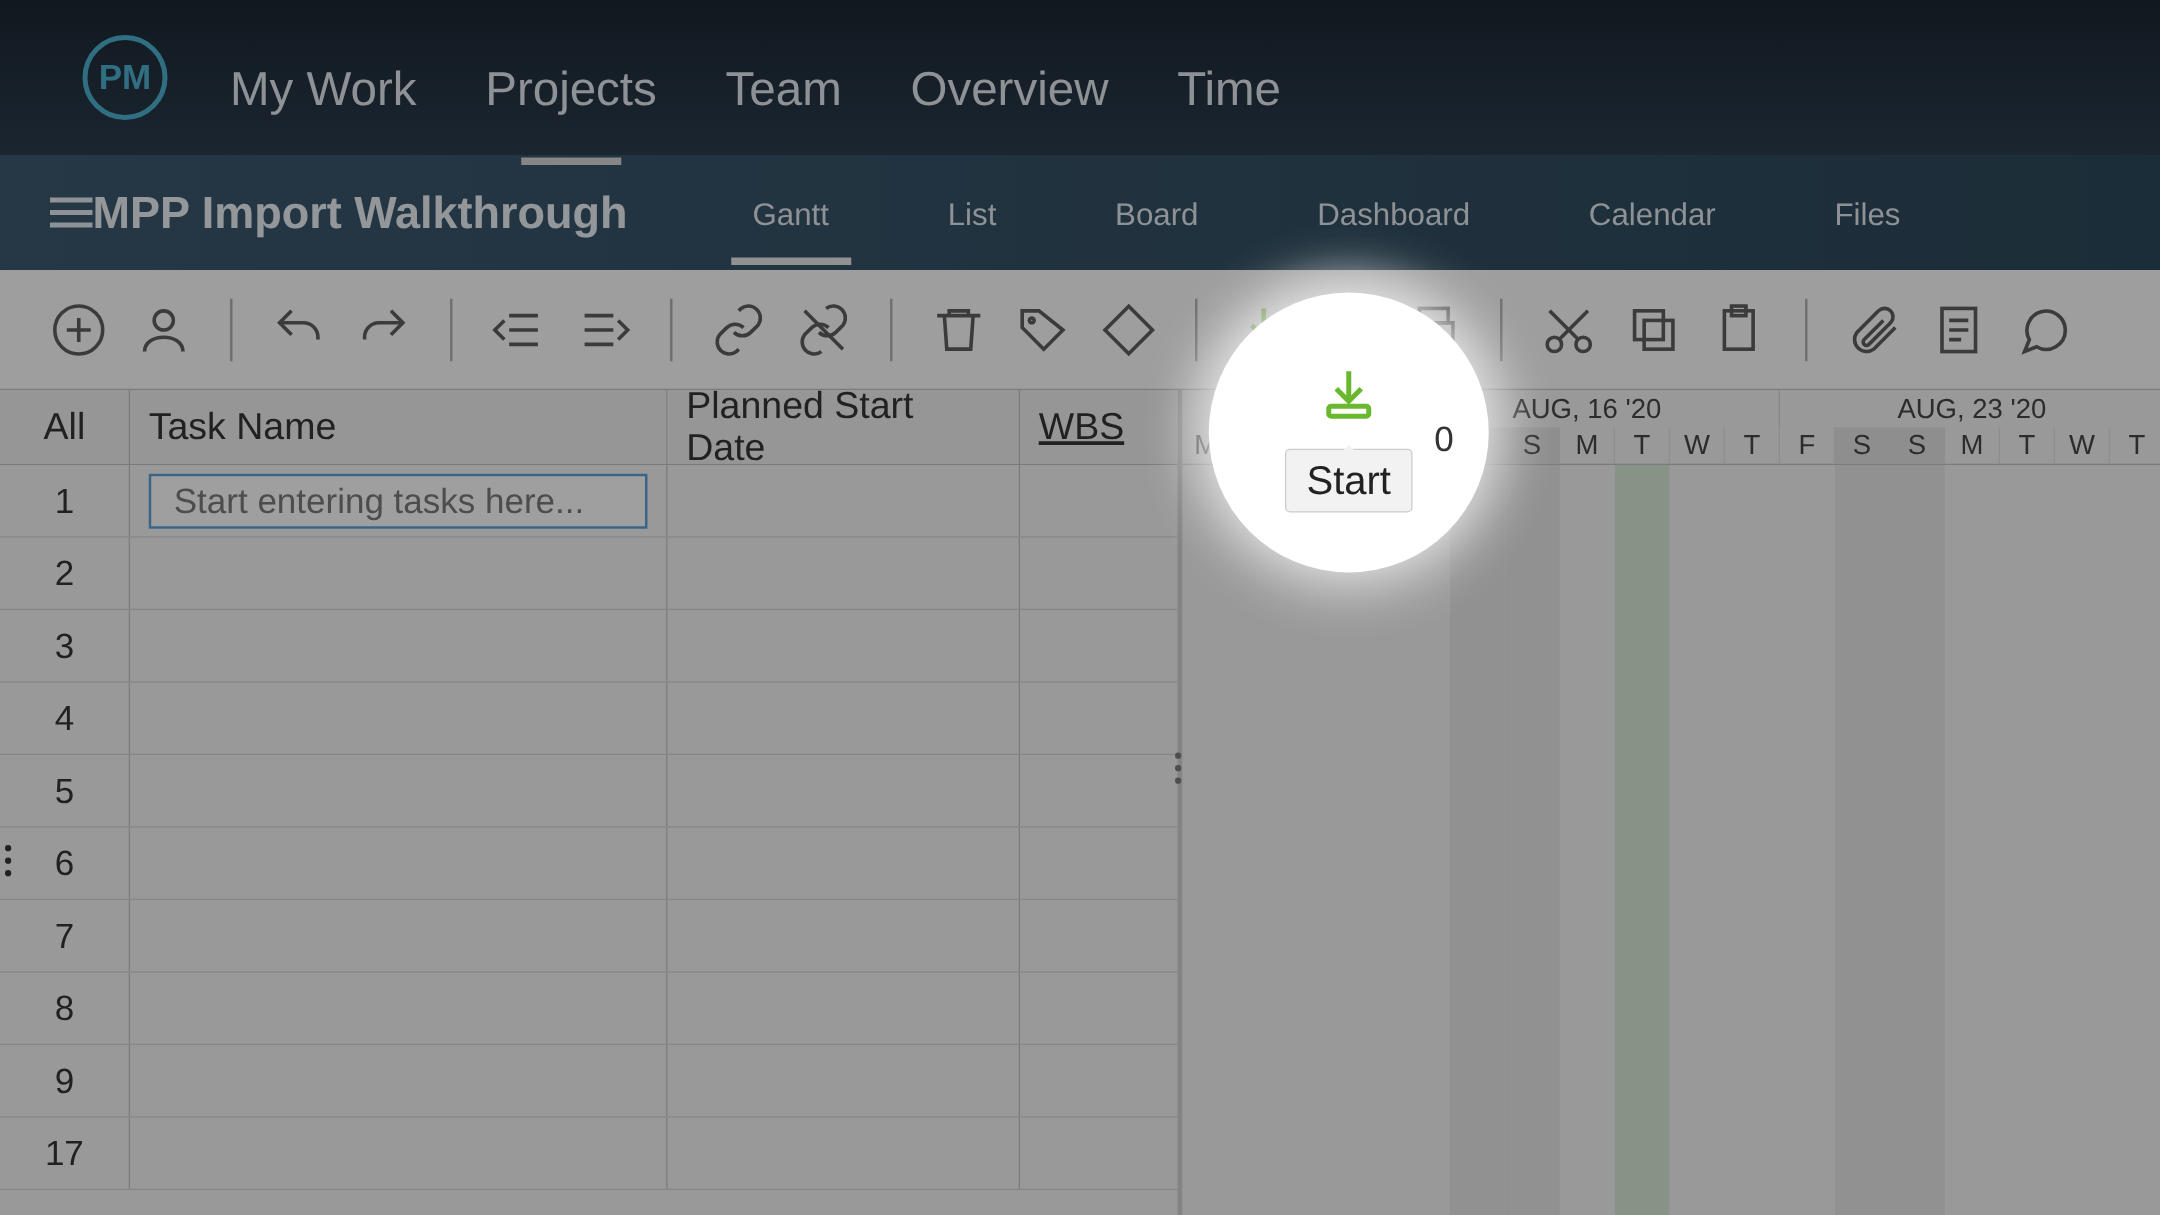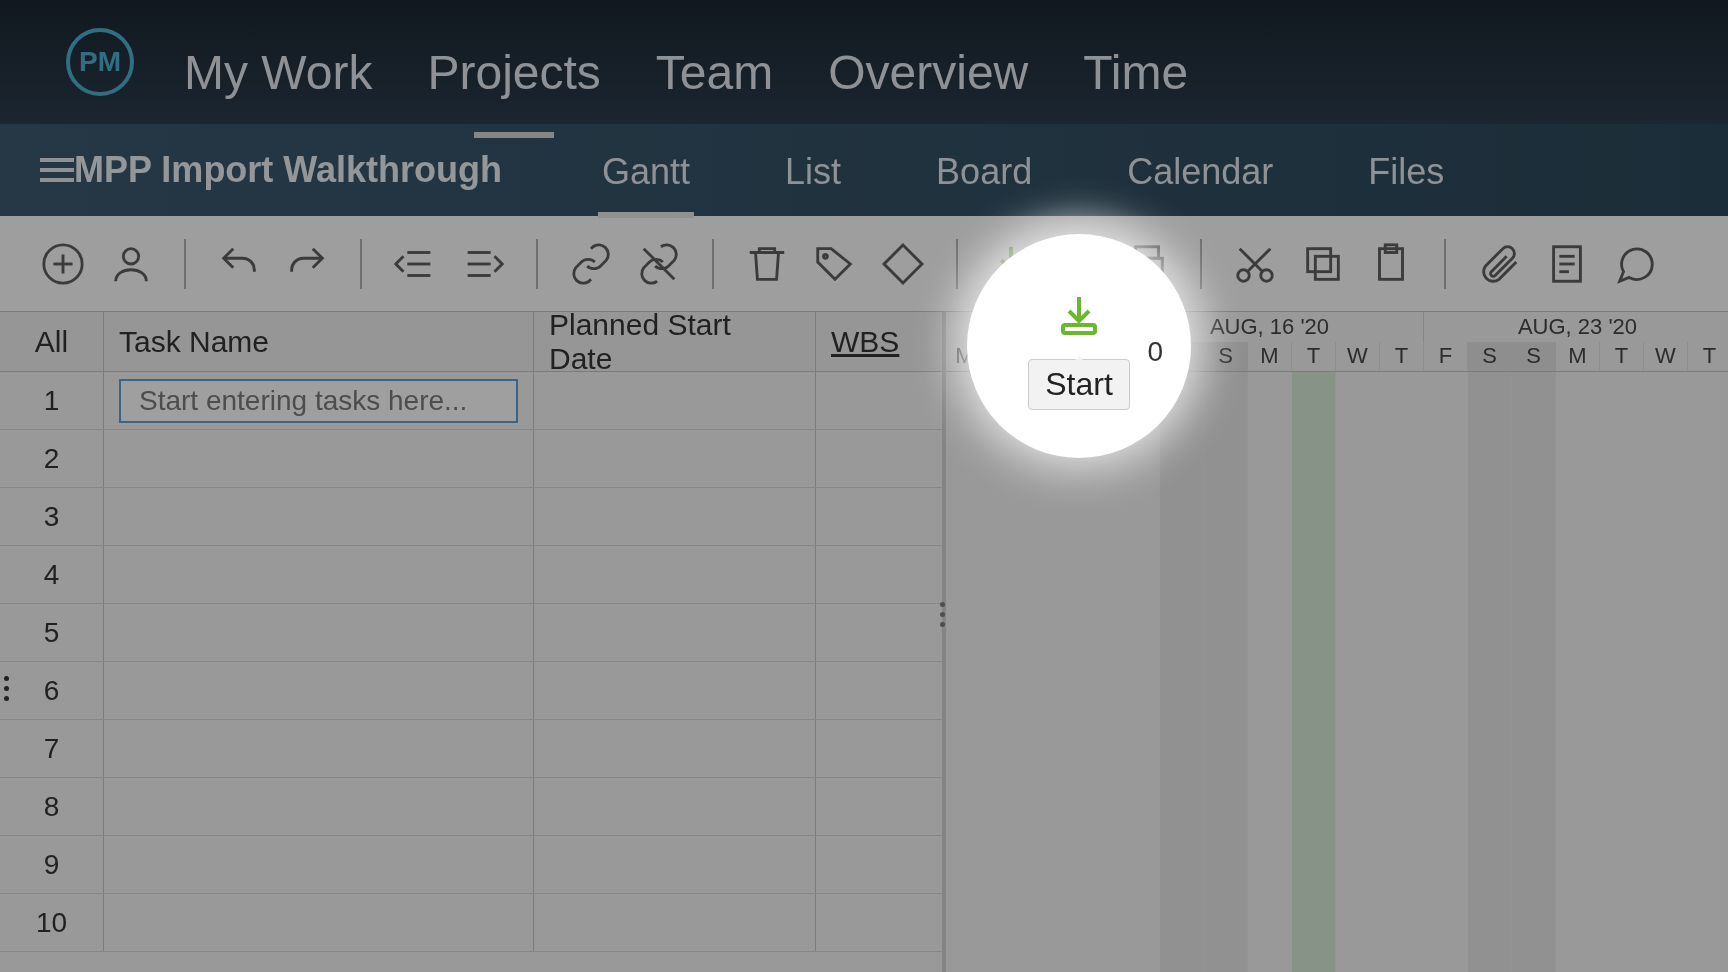--- a/index.html
+++ b/index.html
@@ -29,21 +29,21 @@
     display: flex;
     align-items: center;
     justify-content: center;
     color: #4aa8c4;
     font-weight: bold;
     font-size: 28px;
   }
   .nav-items { display: flex; gap: 55px; }
   .nav-item {
     color: #d8dde2;
-    font-size: 48px;
+    font-size: 38px;
     font-weight: 500;
     cursor: pointer;
     padding-bottom: 38px;
     margin-top: 58px;
     position: relative;
     text-align: right;
   }
   .nav-item.active::after {
     content: "";
     position: absolute;
@@ -78,21 +78,21 @@
   .project-title {
     color: #e0e5ea;
     font-size: 36px;
     font-weight: 600;
     flex: 0 0 auto;
     margin-right: 100px;
   }
   .view-tabs { display: flex; gap: 95px; }
   .view-tab {
     color: #d8dde2;
-    font-size: 36px;
+    font-size: 25px;
     cursor: pointer;
     padding-bottom: 25px;
     margin-top: 29px;
     position: relative;
   }
   .view-tab.active::after {
     content: "";
     position: absolute;
     bottom: 0;
     left: 50%;
@@ -291,20 +291,21 @@
   <div class="hamburger">
     <span></span>
       <span></span>
       <span></span>
   </div>
   <div class="project-title">MPP Import Walkthrough</div>
   <div class="view-tabs">
     <div class="view-tab active">Gantt</div>
     <div class="view-tab">List</div>
     <div class="view-tab">Board</div>
+    <div class="view-tab">Dashboard</div>
     <div class="view-tab">Calendar</div>
     <div class="view-tab">Files</div>
   </div>
 </div>
 
 <div class="main-area">
   <div class="left-edge">
     <div class="dots-v">
         <span></span>
         <span></span>
@@ -512,21 +513,21 @@
             <div class="gr-date"></div>
             <div class="gr-wbs"></div>
           </div>
         <div class="grid-row">
             <div class="gr-num">9</div>
             <div class="gr-name"></div>
             <div class="gr-date"></div>
             <div class="gr-wbs"></div>
           </div>
         <div class="grid-row">
-            <div class="gr-num">10</div>
+            <div class="gr-num">17</div>
             <div class="gr-name"></div>
             <div class="gr-date"></div>
             <div class="gr-wbs"></div>
           </div>
       </div>
 
       <div class="timeline">
         <div class="grid-divider-dots">
             <span></span>
             <span></span>

